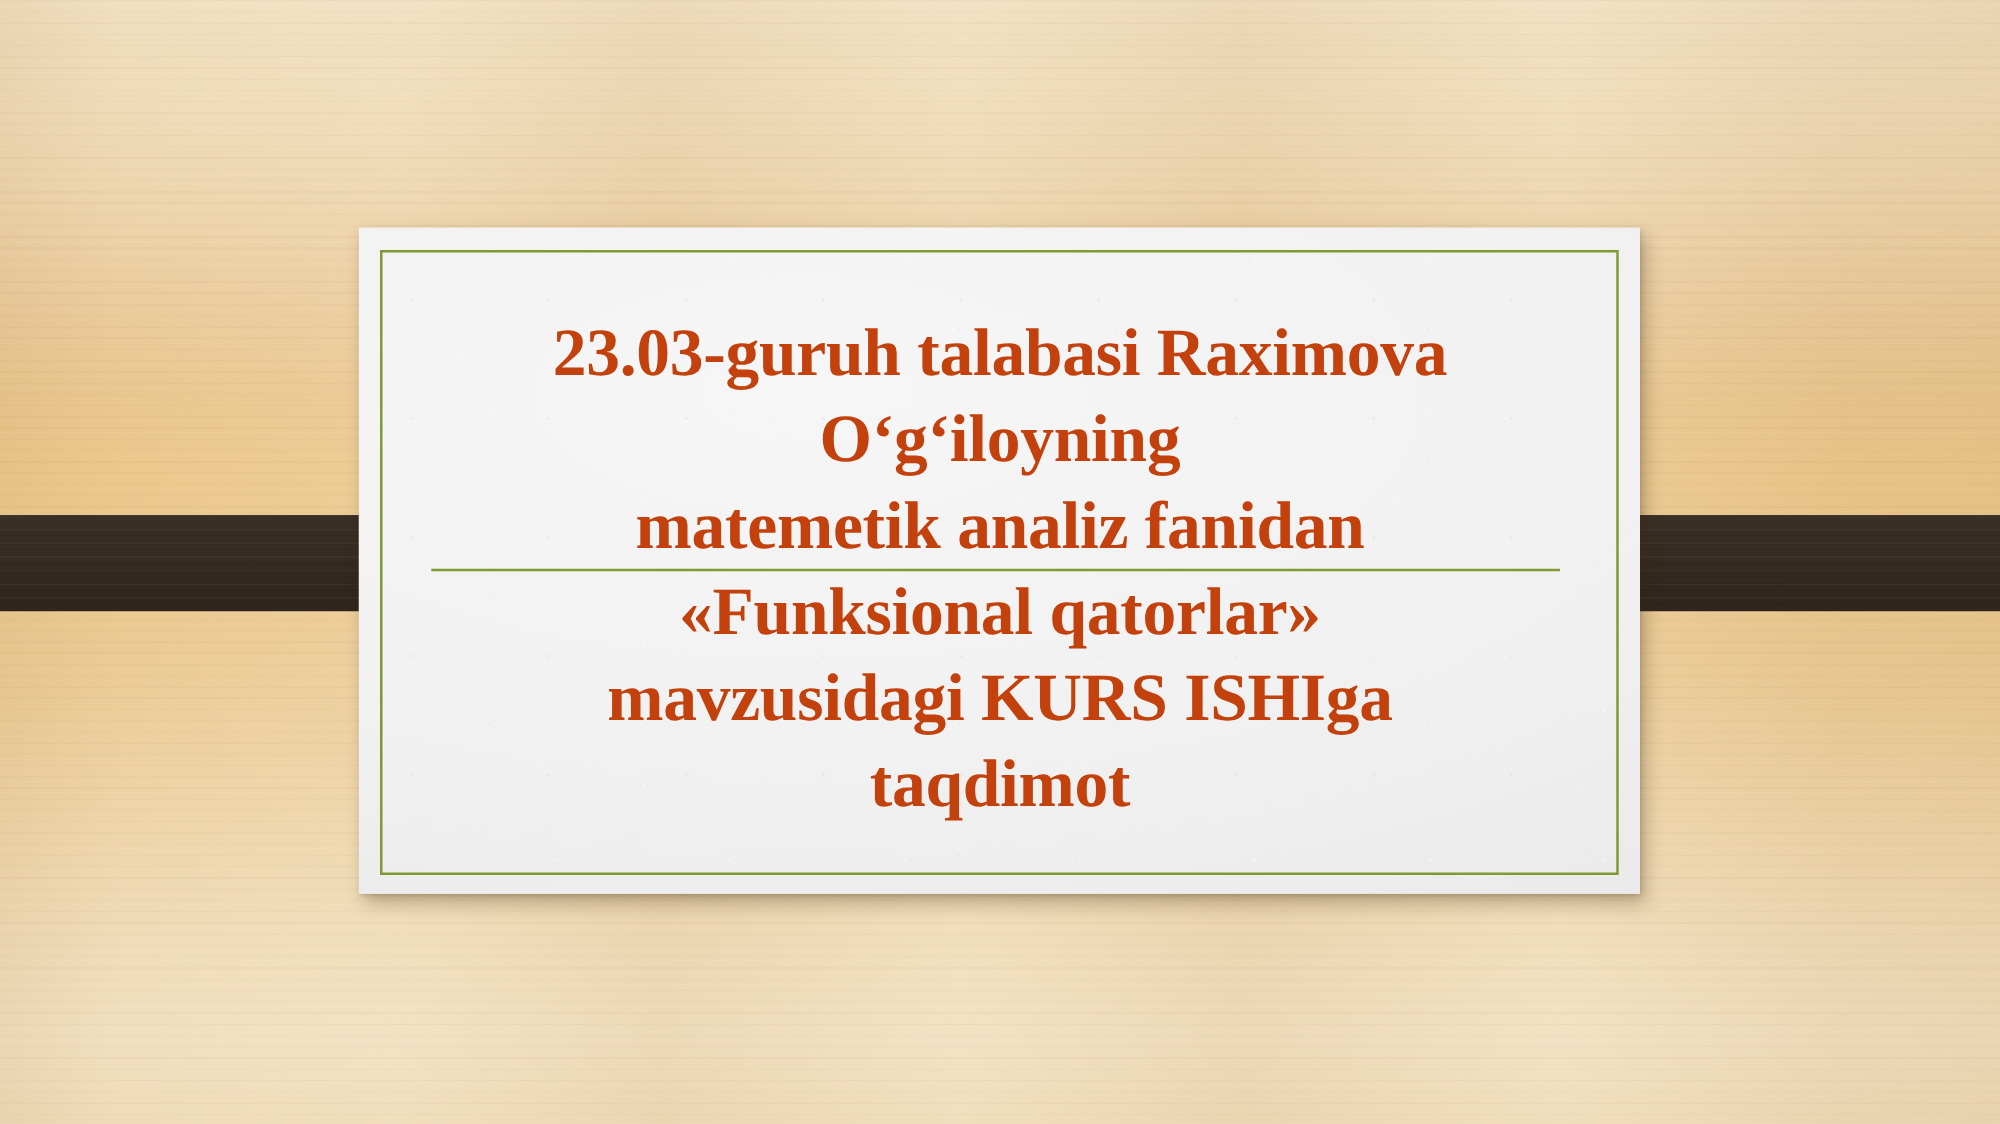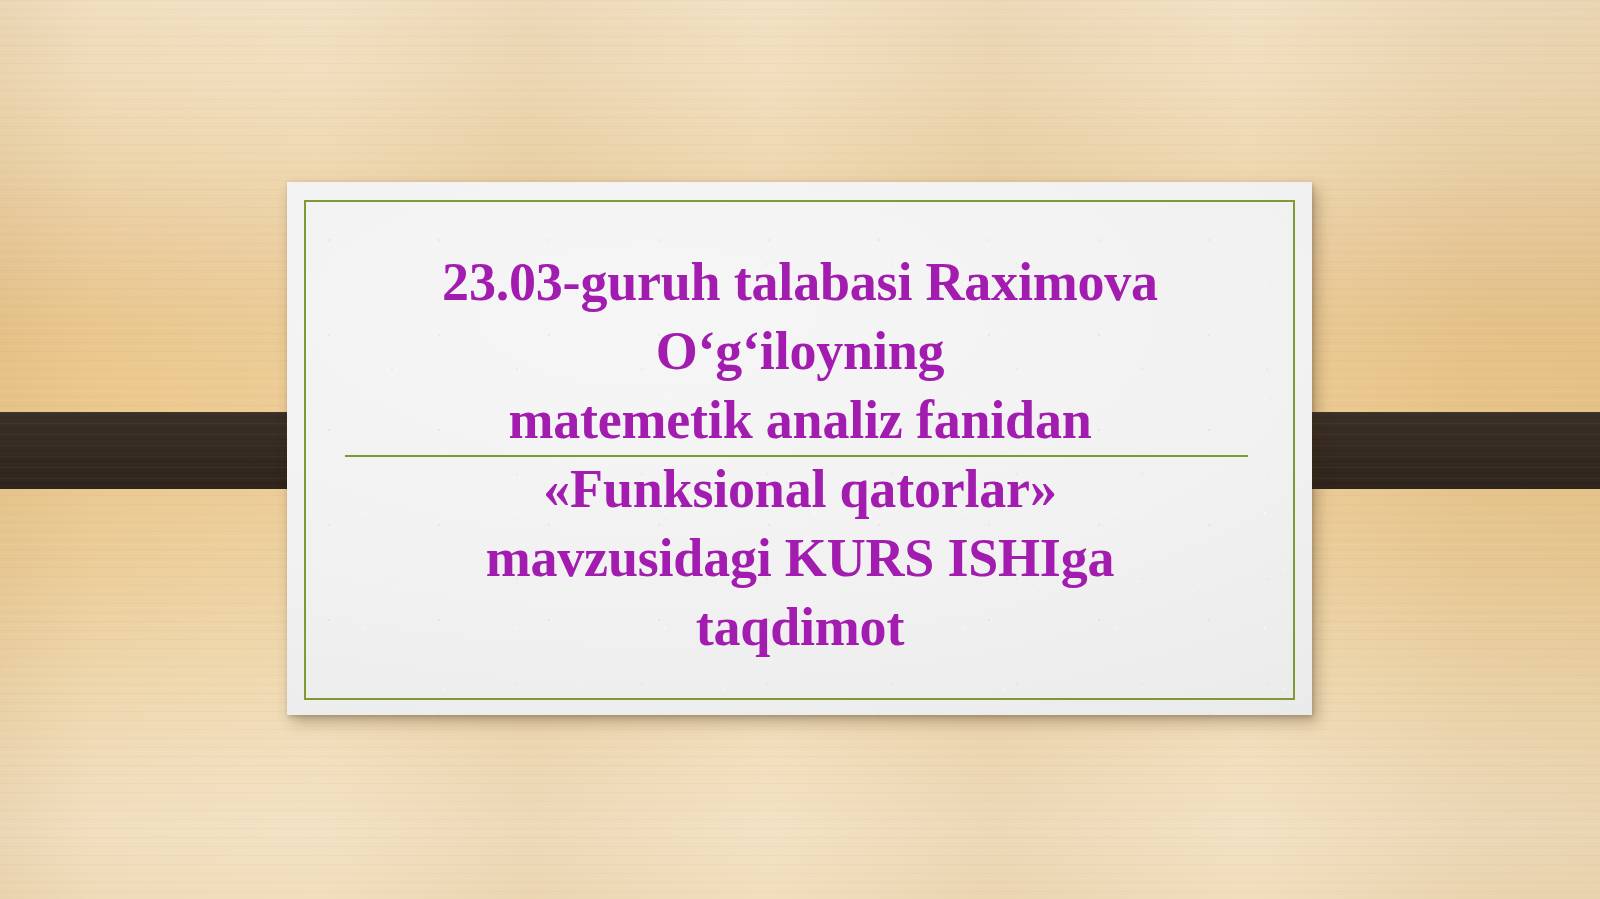--- a/index.html
+++ b/index.html
@@ -152,21 +152,21 @@
     background: #7E9B33;
   }
 
   
   .title-block {
     position: absolute;
     left: 300px;
     top: 248px;
     width: 1000px;
     text-align: center;
-    color: #a21caf;
+    color: #c2410c;
     font-weight: bold;
     font-size: 54px;
     line-height: 69px;
     letter-spacing: -0.2px;
     white-space: pre-line;
   }
 </style>
 </head>
 <body>
 

